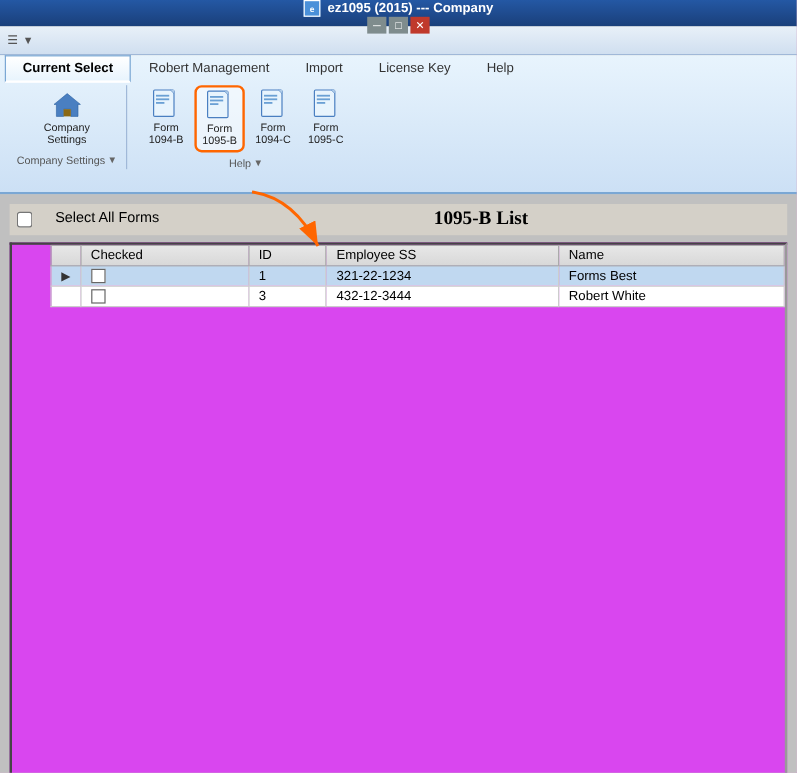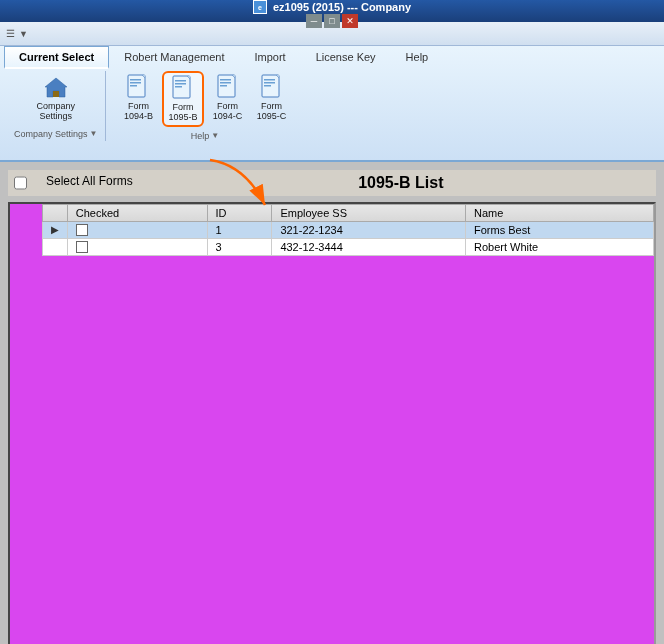--- a/index.html
+++ b/index.html
@@ -192,20 +192,21 @@
       background: #d4d0c8;
       padding: 4px 6px;
     }
 
     .list-title {
       flex: 1;
       text-align: center;
       font-size: 16px;
       font-weight: bold;
       color: #000;
+      font-family: Liberation Serif, serif;
     }
 
     
     .table-container {
       background: #d946ef;
       border: 2px inset #999;
       flex: 1;
       overflow: auto;
       margin-bottom: 8px;
       padding-left: 32px;

